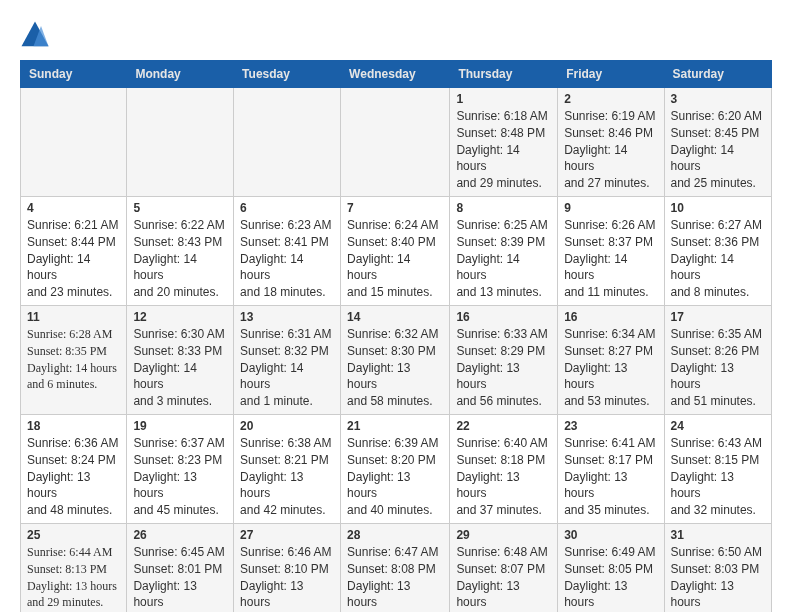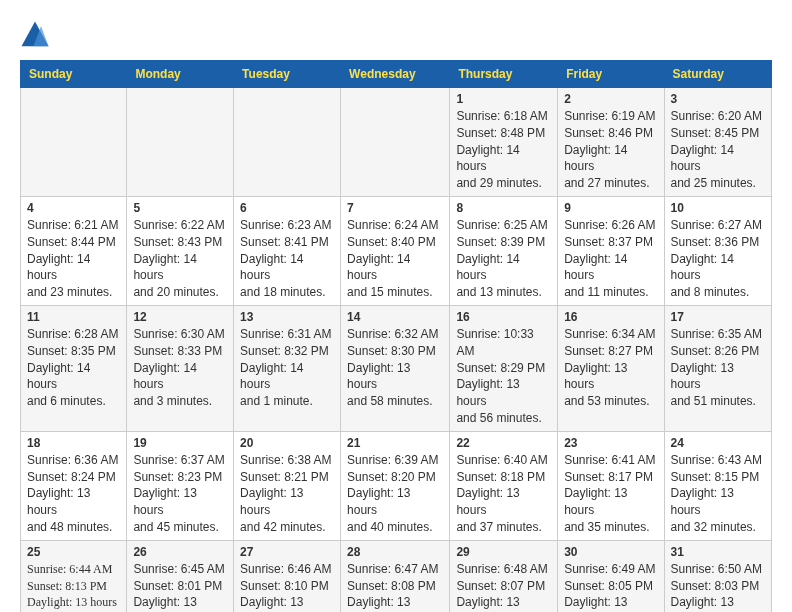--- a/index.html
+++ b/index.html
@@ -52,21 +52,21 @@
       font-size: 18px;
       color: #555;
     }
     table {
       width: 100%;
       border-collapse: collapse;
       font-size: 11px;
     }
     thead tr th {
       background-color: #1a5fa8;
-      color: #fde047;
+      color: #e5e5e5;
       text-align: left;
       padding: 6px 8px;
       font-size: 12px;
       border: 1px solid #1a5fa8;
     }
     tbody tr td {
       border: 1px solid #ccc;
       vertical-align: top;
       padding: 4px 6px;
       width: 113px;
@@ -202,21 +202,21 @@
           <span class="day-number">10</span>
           <div class="day-info" style="white-space: pre-line;">Sunrise: 6:27 AM
 Sunset: 8:36 PM
 Daylight: 14 hours
 and 8 minutes.</div>
         </td>
       </tr>
       <tr>
         <td>
           <span class="day-number">11</span>
-          <div class="day-info" style="white-space: pre-line;">Sunrise: 6:28 AM
+          <div class="day-info" style="white-space: pre-line; font-family: Liberation Serif, serif;">Sunrise: 6:28 AM
 Sunset: 8:35 PM
 Daylight: 14 hours
 and 6 minutes.</div>
         </td>
         <td>
           <span class="day-number">12</span>
           <div class="day-info" style="white-space: pre-line;">Sunrise: 6:30 AM
 Sunset: 8:33 PM
 Daylight: 14 hours
 and 3 minutes.</div>
@@ -230,21 +230,21 @@
         </td>
         <td>
           <span class="day-number">14</span>
           <div class="day-info" style="white-space: pre-line;">Sunrise: 6:32 AM
 Sunset: 8:30 PM
 Daylight: 13 hours
 and 58 minutes.</div>
         </td>
         <td>
           <span class="day-number">16</span>
-          <div class="day-info" style="white-space: pre-line;">Sunrise: 10:33 AM
+          <div class="day-info" style="white-space: pre-line;">Sunrise: 6:33 AM
 Sunset: 8:29 PM
 Daylight: 13 hours
 and 56 minutes.</div>
         </td>
         <td>
           <span class="day-number">16</span>
           <div class="day-info" style="white-space: pre-line;">Sunrise: 6:34 AM
 Sunset: 8:27 PM
 Daylight: 13 hours
 and 53 minutes.</div>

